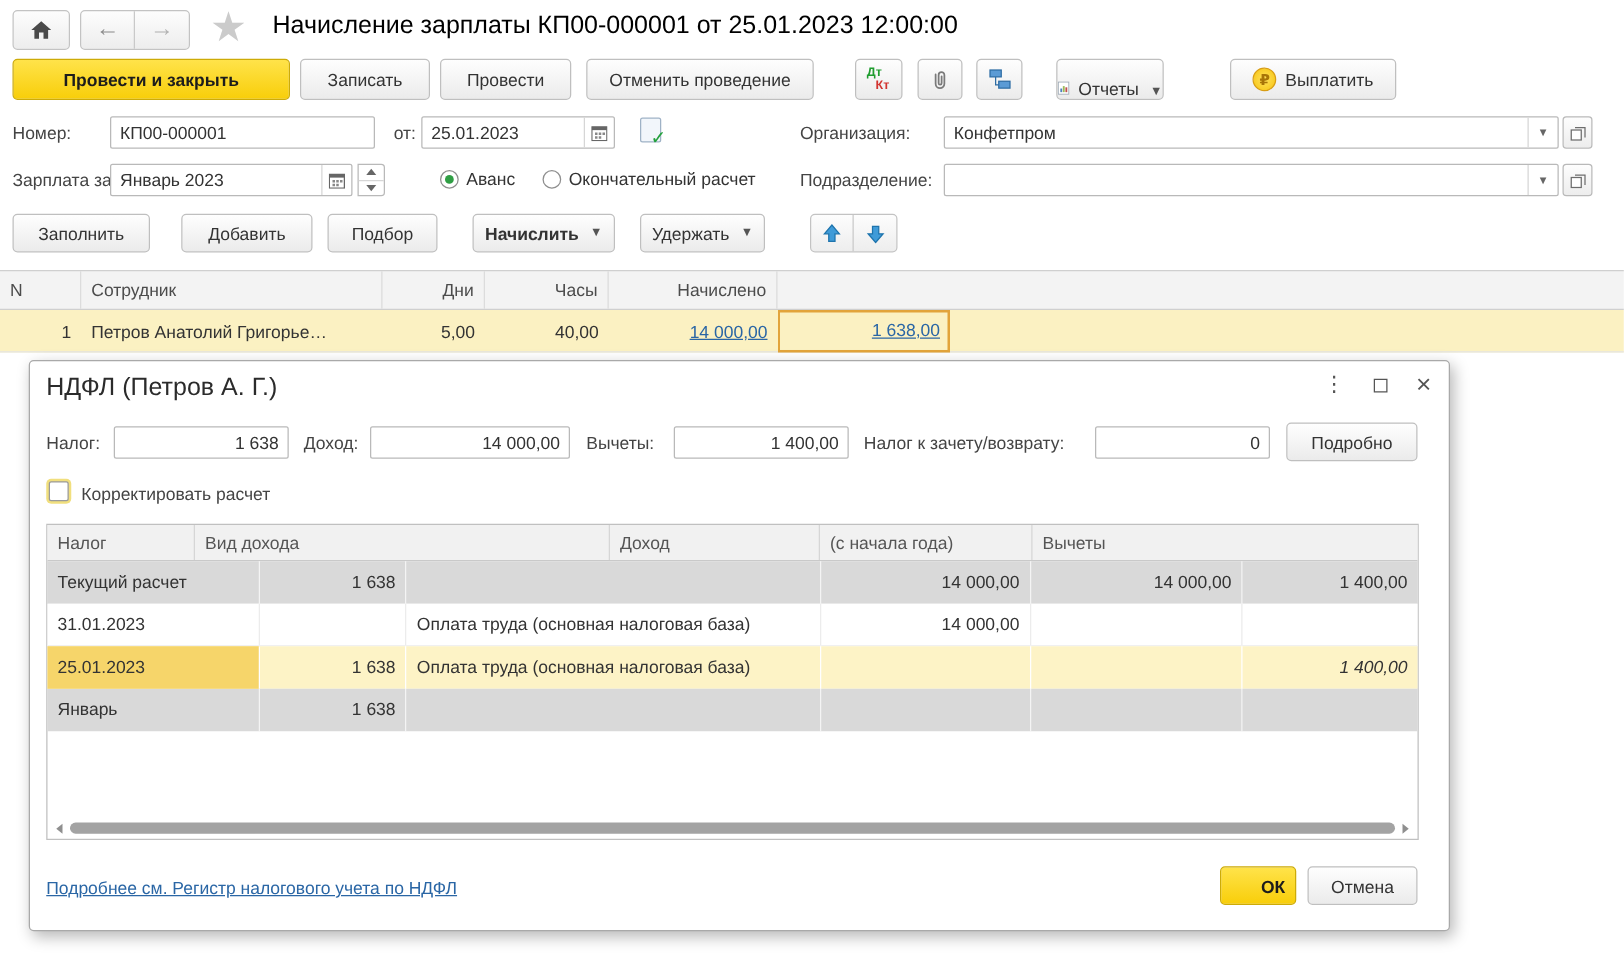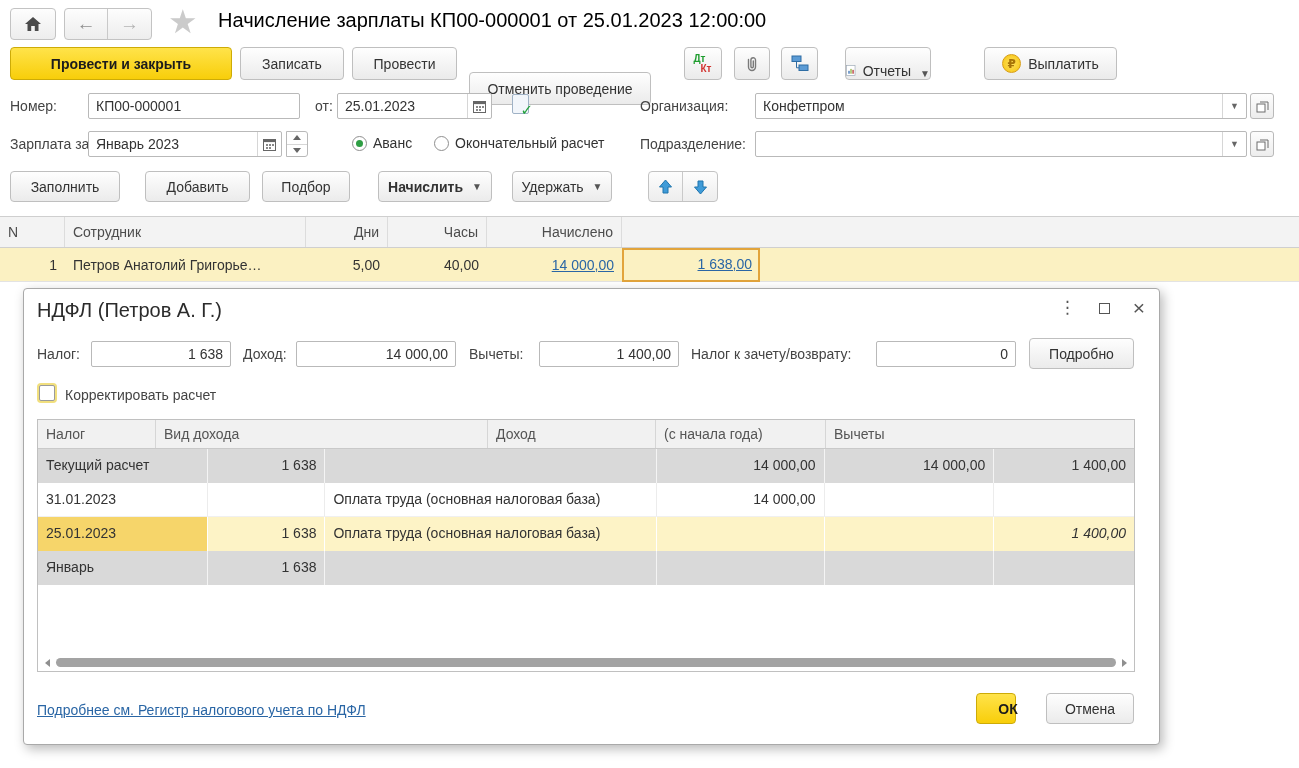--- a/index.html
+++ b/index.html
@@ -113,21 +113,21 @@
 
 <div class="abs btn btn-yellow" style="left:10px; top:47px; width:222px;">
     <span>Провести и закрыть</span>
   </div>
 <div class="abs btn" style="left:240px; top:47px; width:104px;">
     <span>Записать</span>
   </div>
 <div class="abs btn" style="left:352px; top:47px; width:105px;">
     <span>Провести</span>
   </div>
-<div class="abs btn" style="left:469px; top:47px; width:182px;margin-top:25px;">
+<div class="abs btn" style="left:469px; top:47px; width:182px;">
     <span>Отменить проведение</span>
   </div>
 
 <div class="abs btn" style="left:684px; top:47px; width:38px;">
   <div class="dtkt">
     <span class="dt">Дт</span>
       <span class="kt">Кт</span>
   </div>
 </div>
 <div class="abs btn" style="left:734px; top:47px; width:36px;">
@@ -354,19 +354,19 @@
       <div class="dc6"></div>
     </div>
     <div class="hscroll">
       <span class="sc-arrow-l"></span>
       <span class="sc-thumb"></span>
       <span class="sc-arrow-r"></span>
     </div>
   </div>
 
   <a class="abs link" style="left:13px; top:413px;" href="#">Подробнее см. Регистр налогового учета по НДФЛ</a>
-  <div class="abs btn btn-sm btn-yellow" style="left:952px; top:404px; width:40px;padding-left:24px;">
+  <div class="abs btn btn-sm btn-yellow" style="left:952px; top:404px; width:61px;padding-left:24px;">
       <span>ОК</span>
     </div>
   <div class="abs btn btn-sm" style="left:1022px; top:404px; width:88px;">
       <span>Отмена</span>
     </div>
 </div>
 
 </body></html>

